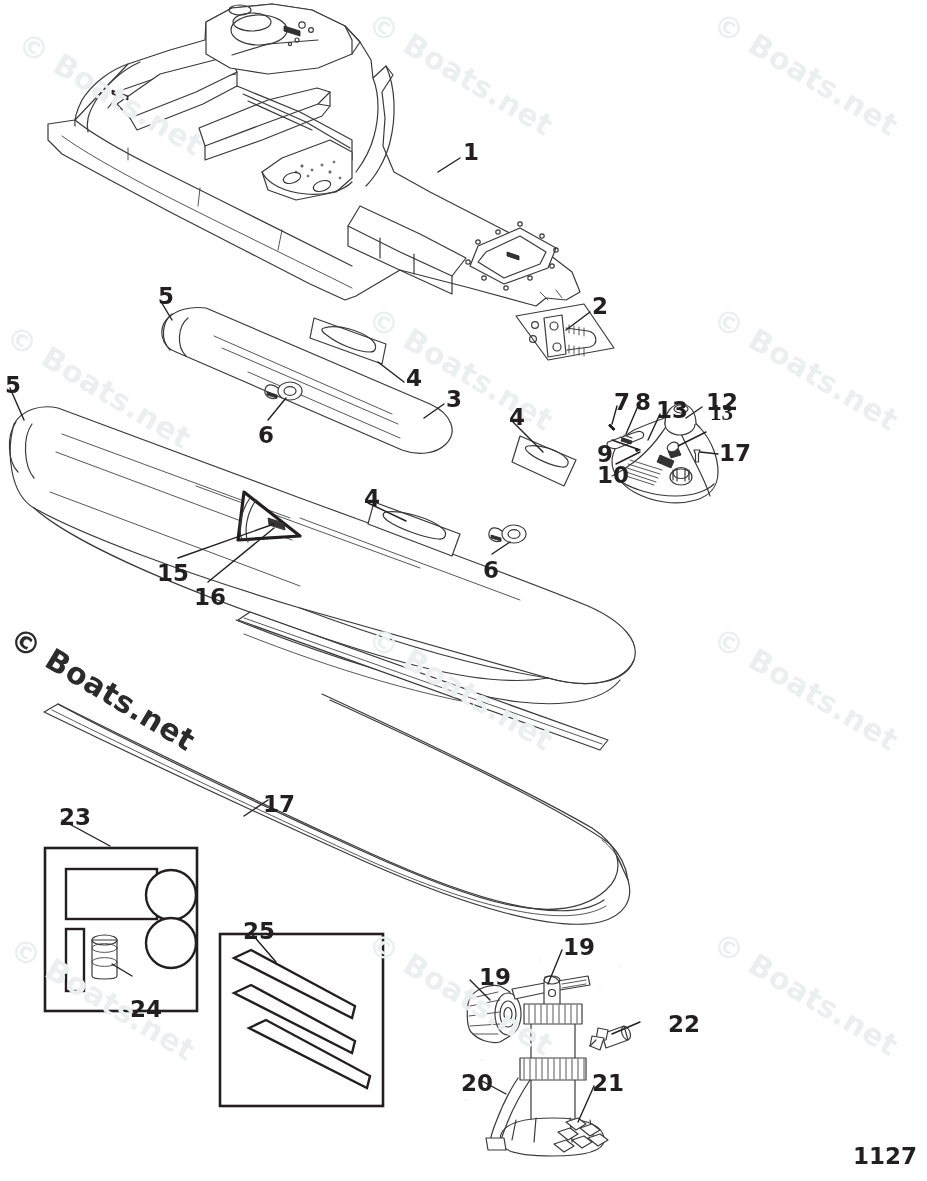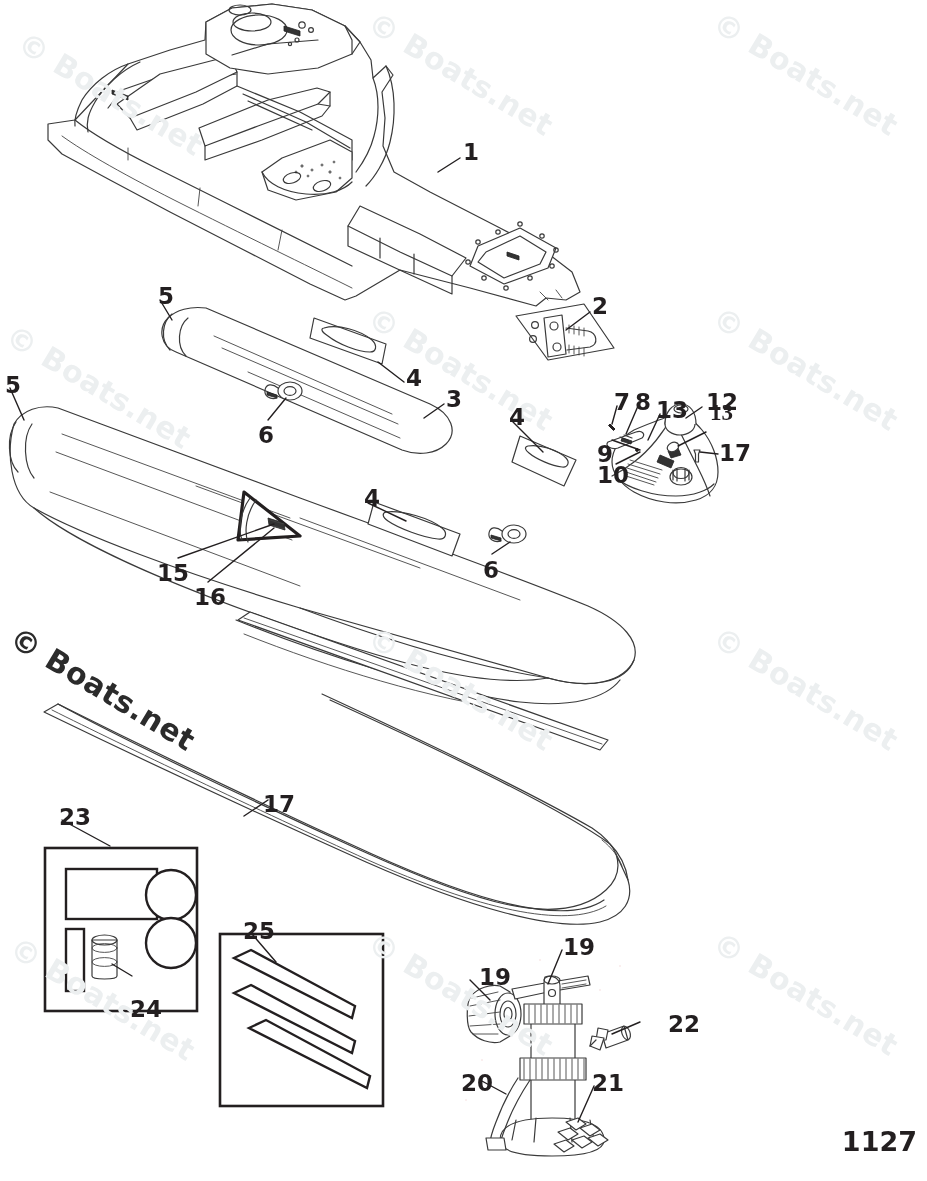--- a/index.html
+++ b/index.html
@@ -35,24 +35,24 @@
     font-weight:700;
     font-size:23px;
     color:#231f20;
     line-height:1;
     white-space:nowrap;
     user-select:none;
   }
   .pageno{
     position:absolute;
     right:10px;
-    bottom:24px;
+    bottom:12px;
     font-family:"DejaVu Sans", sans-serif;
     font-weight:700;
-    font-size:27px;
+    font-size:23px;
     color:#231f20;
     letter-spacing:0px;
   }
 </style>
 </head>
 <body>
 
 <div id="page">
 
   <svg id="art" viewBox="0 0 927 1181" xmlns="http://www.w3.org/2000/svg">

